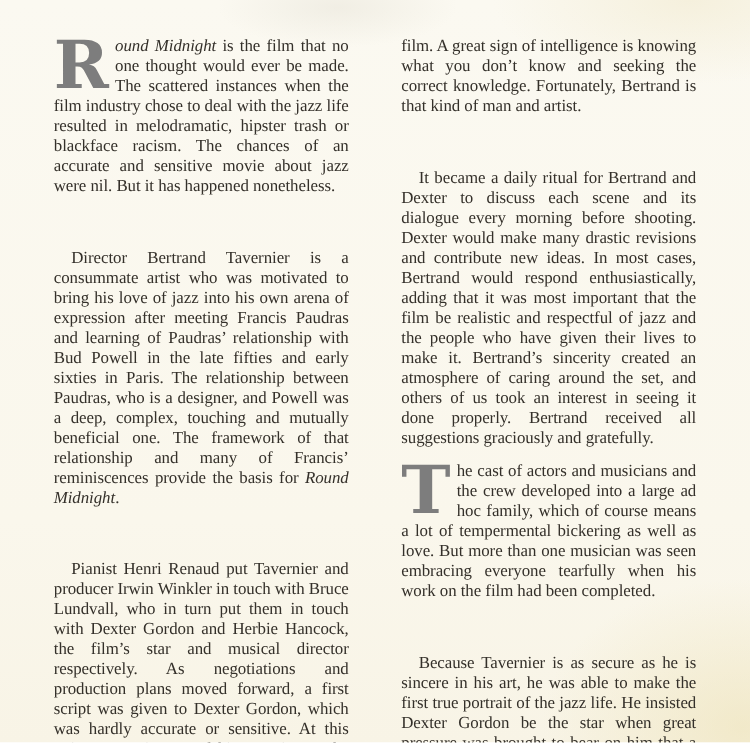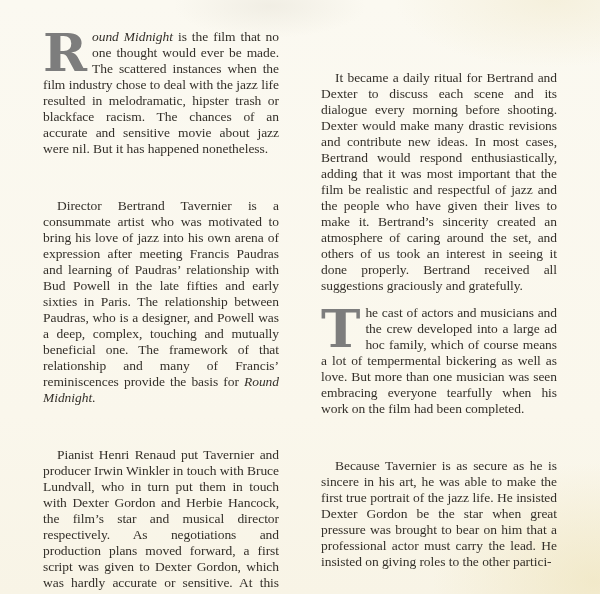--- a/index.html
+++ b/index.html
@@ -67,20 +67,23 @@
       </p>
       <p class="ind">
         <span>Director Bertrand Tavernier is a consummate artist who was motivated to bring his love of jazz into his own arena of expression after meeting Francis Paudras and learning of Paudras’ relationship with Bud Powell in the late fifties and early sixties in Paris. The relationship between Paudras, who is a designer, and Powell was a deep, complex, touching and mutually beneficial one. The framework of that relationship and many of Francis’ reminiscences provide the basis for </span><i>Round Midnight</i><span>.</span>
       </p>
       <p class="ind">
         <span>Pianist Henri Renaud put Tavernier and producer Irwin Winkler in touch with Bruce Lundvall, who in turn put them in touch with Dexter Gordon and Herbie Hancock, the film’s star and musical director respectively. As negotiations and production plans moved forward, a first script was given to Dexter Gordon, which was hardly accurate or sensitive. At this point, Tavernier turned his attention to the script, increased his own input and got it back on track. It still needed a lot of work if this were to be an accurate</span>
       </p>
     </div>
 
     <div class="col">
+      <p>
+        <span>film. A great sign of intelligence is knowing what you don’t know and seeking the correct knowledge. Fortunately, Bertrand is that kind of man and artist.</span>
+      </p>
       <p class="ind">
         <span>It became a daily ritual for Bertrand and Dexter to discuss each scene and its dialogue every morning before shooting. Dexter would make many drastic revisions and contribute new ideas. In most cases, Bertrand would respond enthusiastically, adding that it was most important that the film be realistic and respectful of jazz and the people who have given their lives to make it. Bertrand’s sincerity created an atmosphere of caring around the set, and others of us took an interest in seeing it done properly. Bertrand received all suggestions graciously and gratefully.</span>
       </p>
       <p class="tight">
         <span class="dc">T</span><span>he cast of actors and musicians and the crew developed into a large ad hoc family, which of course means a lot of tempermental bickering as well as love. But more than one musician was seen embracing everyone tearfully when his work on the film had been completed.</span>
       </p>
       <p class="ind">
         <span>Because Tavernier is as secure as he is sincere in his art, he was able to make the first true portrait of the jazz life. He insisted Dexter Gordon be the star when great pressure was brought to bear on him that a professional actor must carry the lead. He insisted on giving roles to the other partici-</span>
       </p>
     </div>

